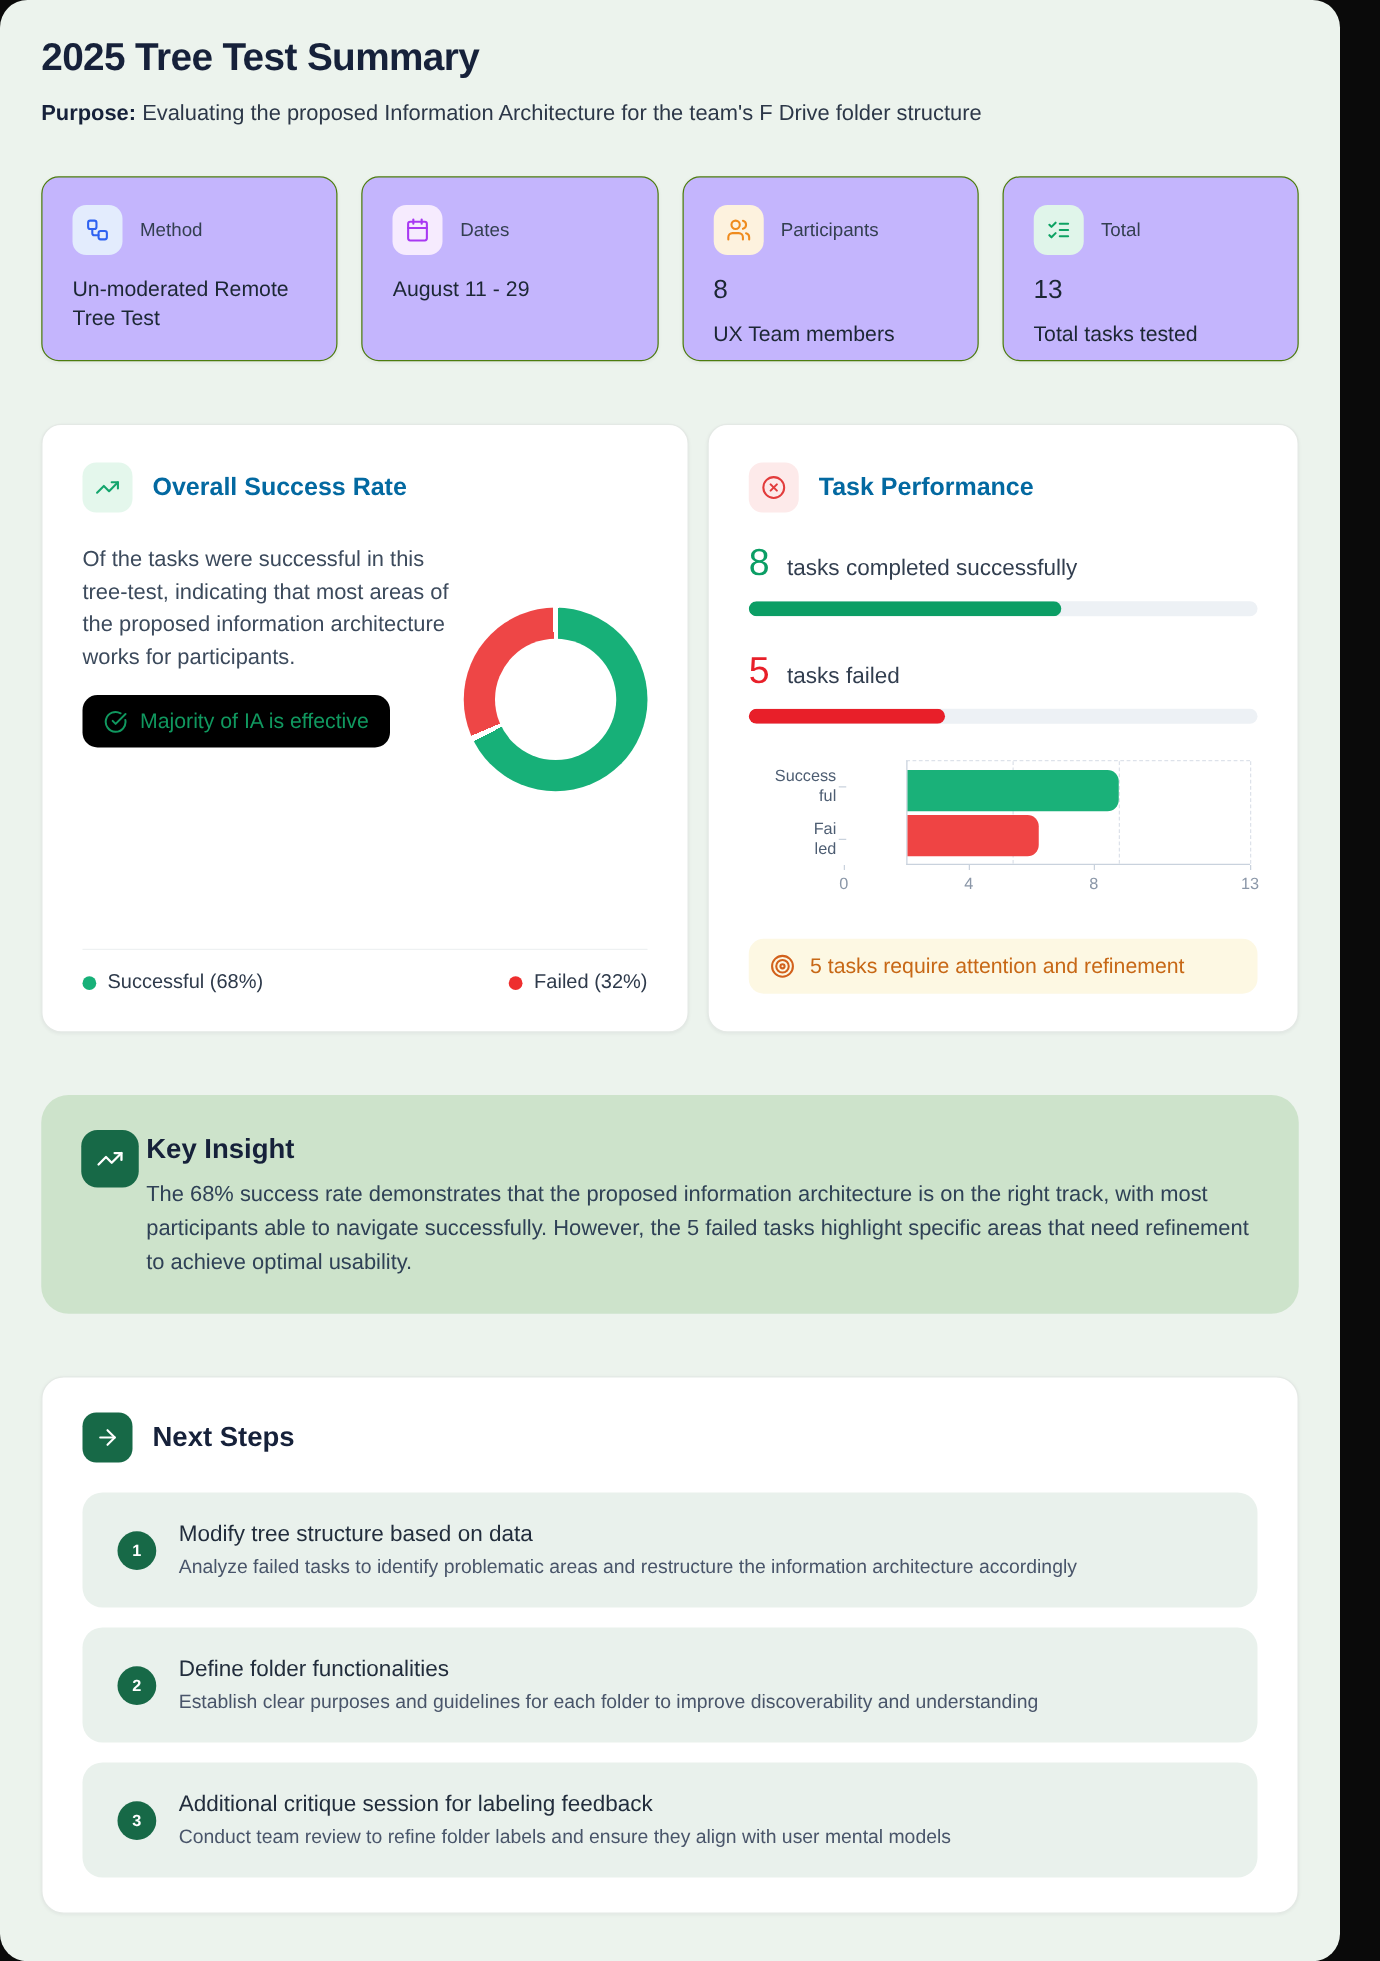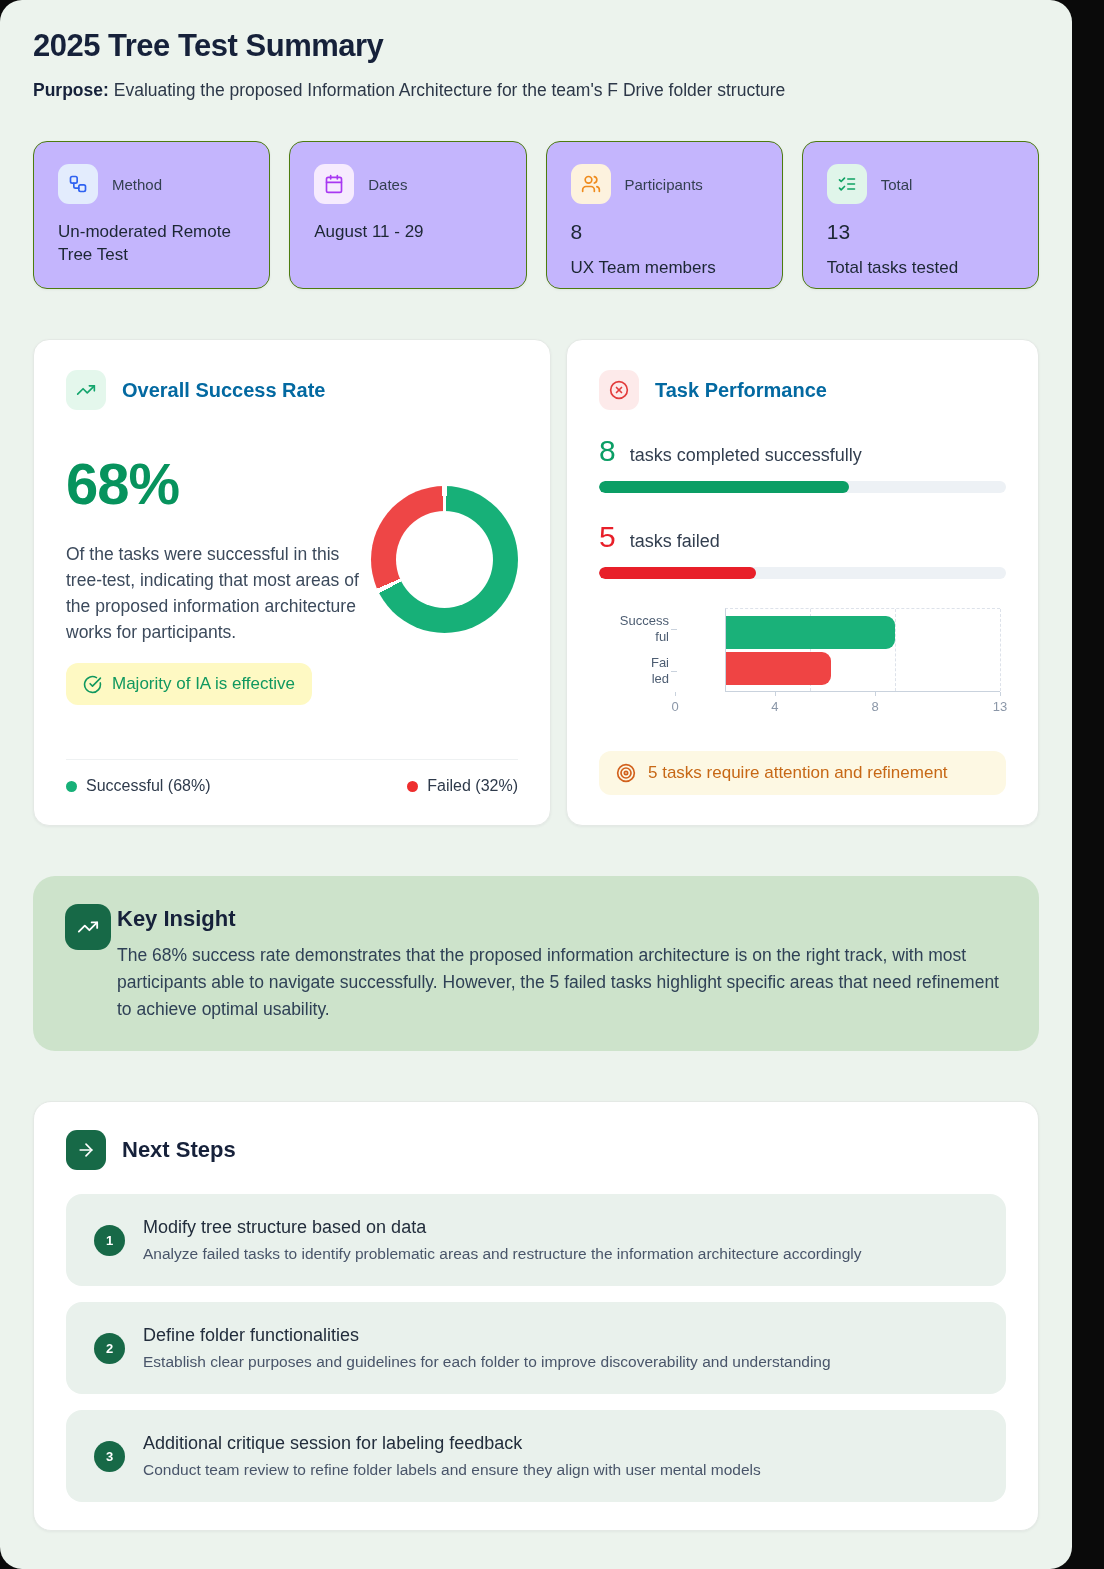--- a/index.html
+++ b/index.html
@@ -156,23 +156,22 @@
         <span class="chip" style="color: rgb(20, 165, 109); background: rgb(228, 247, 236);">
           <svg viewBox="0 0 24 24" fill="none" stroke="currentColor" stroke-width="2" stroke-linecap="round" stroke-linejoin="round">
               <polyline points="22 7 13.5 15.5 8.5 10.5 2 17"></polyline>
               <polyline points="16 7 22 7 22 13"></polyline>
             </svg>
         </span>
         <span class="card-title">Overall Success Rate</span>
       </div>
       <div class="success-body">
         <div class="success-left">
-          <div class="big-percent">68%</div>
           <p class="success-desc">Of the tasks were successful in this tree-test, indicating that most areas of the proposed information architecture works for participants.</p>
-          <span class="badge" style="color: rgb(16, 152, 95); background: #fef9c3;">
+          <span class="badge" style="color: rgb(16, 152, 95); background: #000000;">
             <svg viewBox="0 0 24 24" fill="none" stroke="currentColor" stroke-width="2" stroke-linecap="round" stroke-linejoin="round">
                 <path d="M21.8 10A10 10 0 1 1 17 3.34"></path>
                 <path d="m9 11 3 3L22 4"></path>
               </svg>
             <span>Majority of IA is effective</span>
           </span>
         </div>
         <div class="donut-wrap">
           <div class="donut" style="background: conic-gradient(rgb(255, 255, 255) 0deg, rgb(255, 255, 255) 1.8deg, rgb(23, 176, 120) 1.8deg, rgb(23, 176, 120) 243deg, rgb(255, 255, 255) 243deg, rgb(255, 255, 255) 246.6deg, rgb(238, 70, 70) 246.6deg, rgb(238, 70, 70) 358.2deg, rgb(255, 255, 255) 358.2deg, rgb(255, 255, 255) 360deg);">
             <div class="donut-hole"></div>

